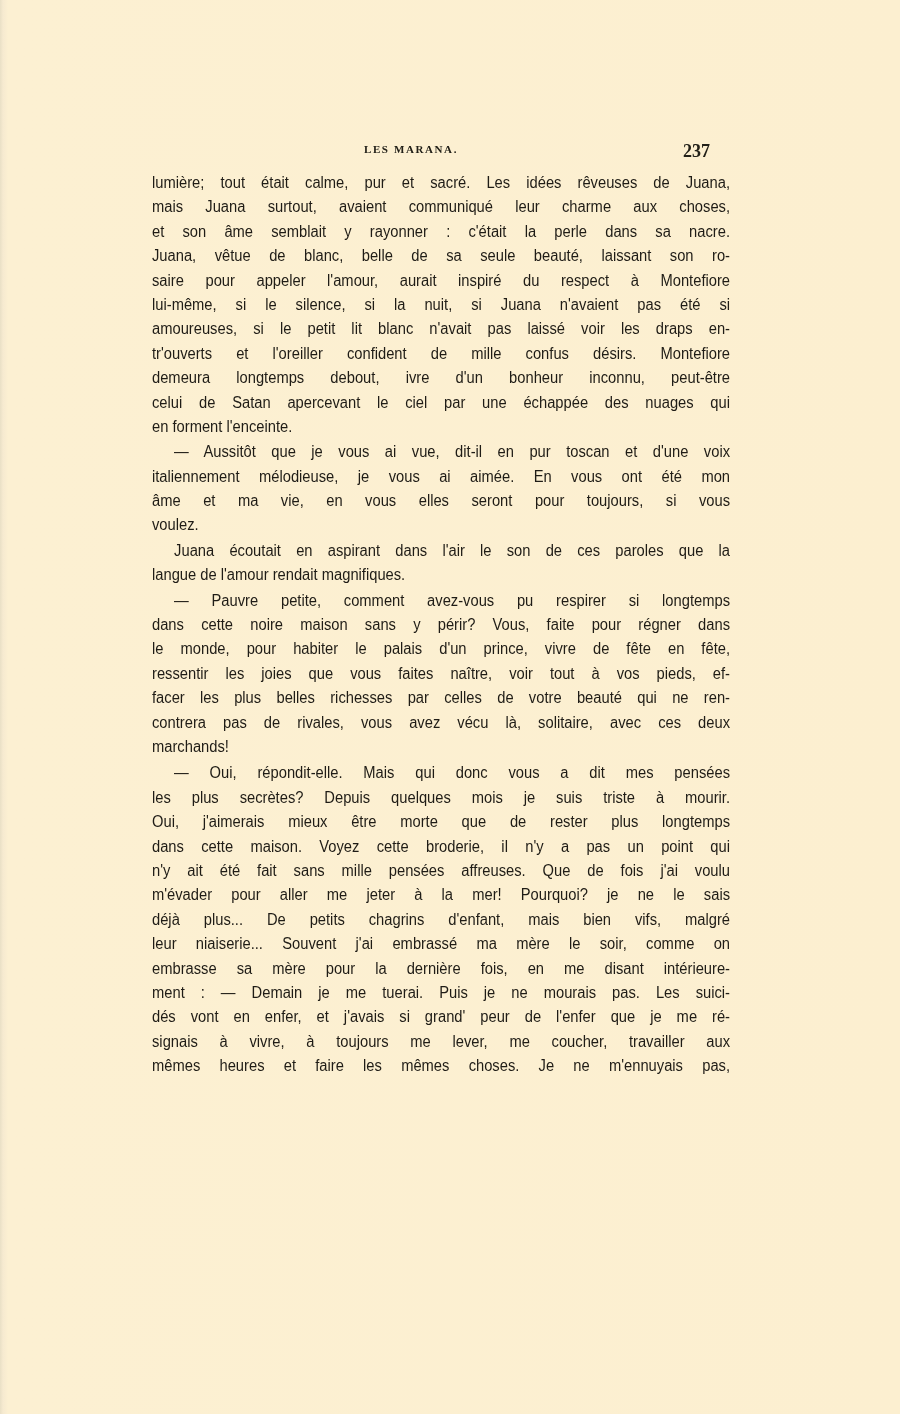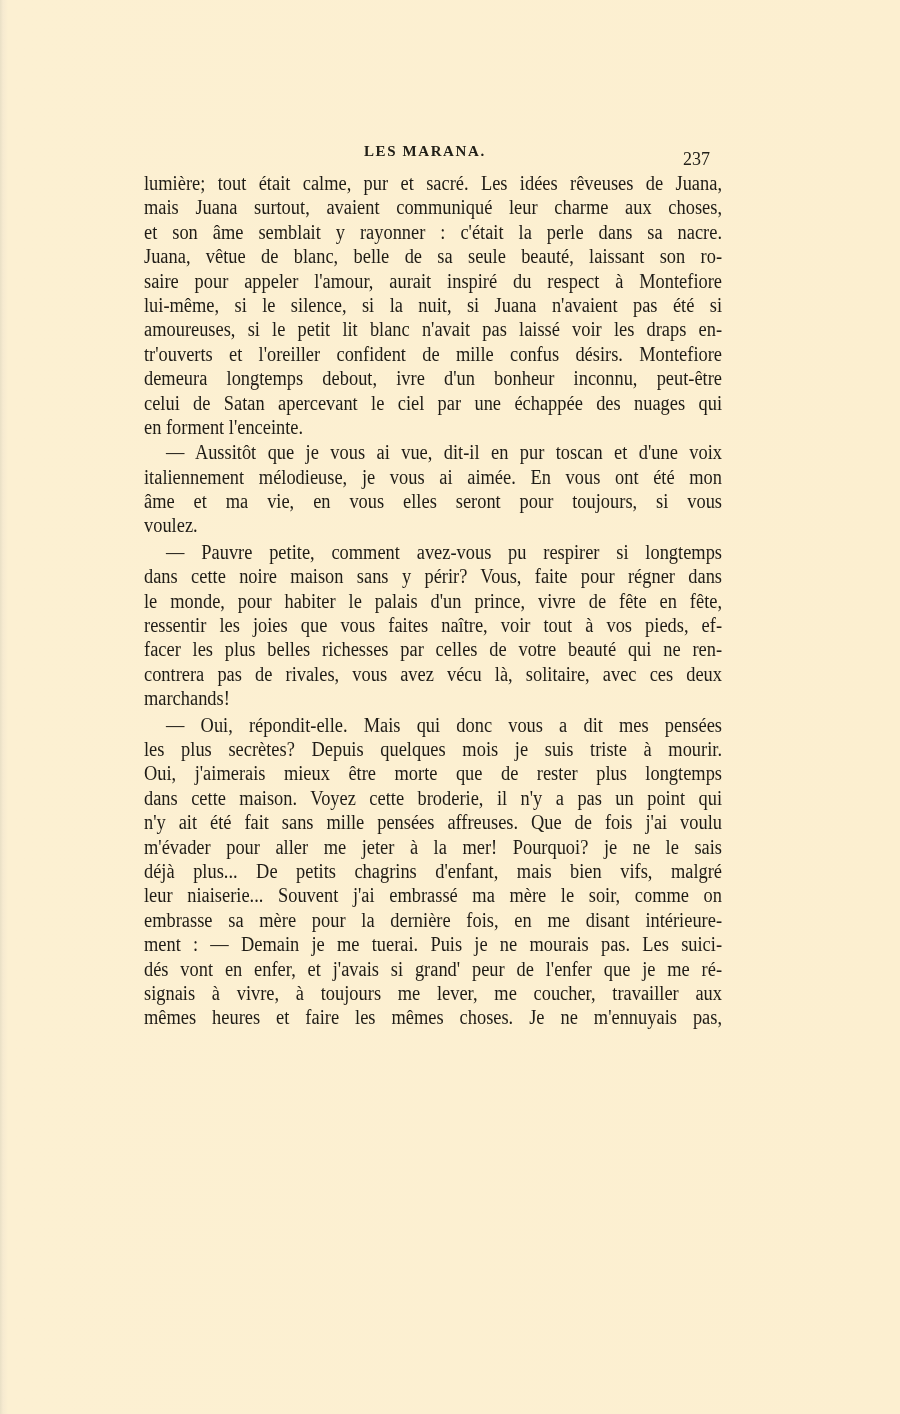--- a/index.html
+++ b/index.html
@@ -26,39 +26,38 @@
       top: 143px;
       width: 578px;
       height: 22px;
       font-family: "Liberation Serif", serif;
       color: #222018;
     }
     .running-title {
       position: absolute;
       left: 230px;
       top: 0;
-      font-size: 15px;
+      font-size: 11px;
       font-weight: bold;
       letter-spacing: 1.6px;
     }
     .page-number {
       position: absolute;
       right: 2px;
       top: -2px;
       font-size: 18px;
-      font-weight: normal;
-      margin-top: 8px;
+      font-weight: bold;
     }
     .body-text {
       position: absolute;
-      left: 144px;
+      left: 152px;
       top: 171px;
       width: 578px;
-      font-family: Liberation Serif, serif;
-      font-size: 20px;
+      font-family: Liberation Sans, sans-serif;
+      font-size: 16px;
       line-height: 24.4px;
       color: #1f1c16;
     }
     .line {
       display: block;
       white-space: nowrap;
       text-align: justify;
       text-align-last: justify;
       height: 24.4px;
       transform: scaleX(0.92);
@@ -104,20 +103,24 @@
     <span class="para-gap"></span>
 
     <div>
       <span class="line indent">— Aussitôt que je vous ai vue, dit-il en pur toscan et d'une voix</span>
       <span class="line">italiennement mélodieuse, je vous ai aimée. En vous ont été mon</span>
       <span class="line">âme et ma vie, en vous elles seront pour toujours, si vous</span>
       <span class="line last">voulez.</span>
     </div>
     <span class="para-gap"></span>
 
+    <div>
+      <span class="line indent">Juana écoutait en aspirant dans l'air le son de ces paroles que la</span>
+      <span class="line last">langue de l'amour rendait magnifiques.</span>
+    </div>
     <span class="para-gap"></span>
 
     <div>
       <span class="line indent">— Pauvre petite, comment avez-vous pu respirer si longtemps</span>
       <span class="line">dans cette noire maison sans y périr? Vous, faite pour régner dans</span>
       <span class="line">le monde, pour habiter le palais d'un prince, vivre de fête en fête,</span>
       <span class="line">ressentir les joies que vous faites naître, voir tout à vos pieds, ef-</span>
       <span class="line">facer les plus belles richesses par celles de votre beauté qui ne ren-</span>
       <span class="line">contrera pas de rivales, vous avez vécu là, solitaire, avec ces deux</span>
       <span class="line last">marchands!</span>

